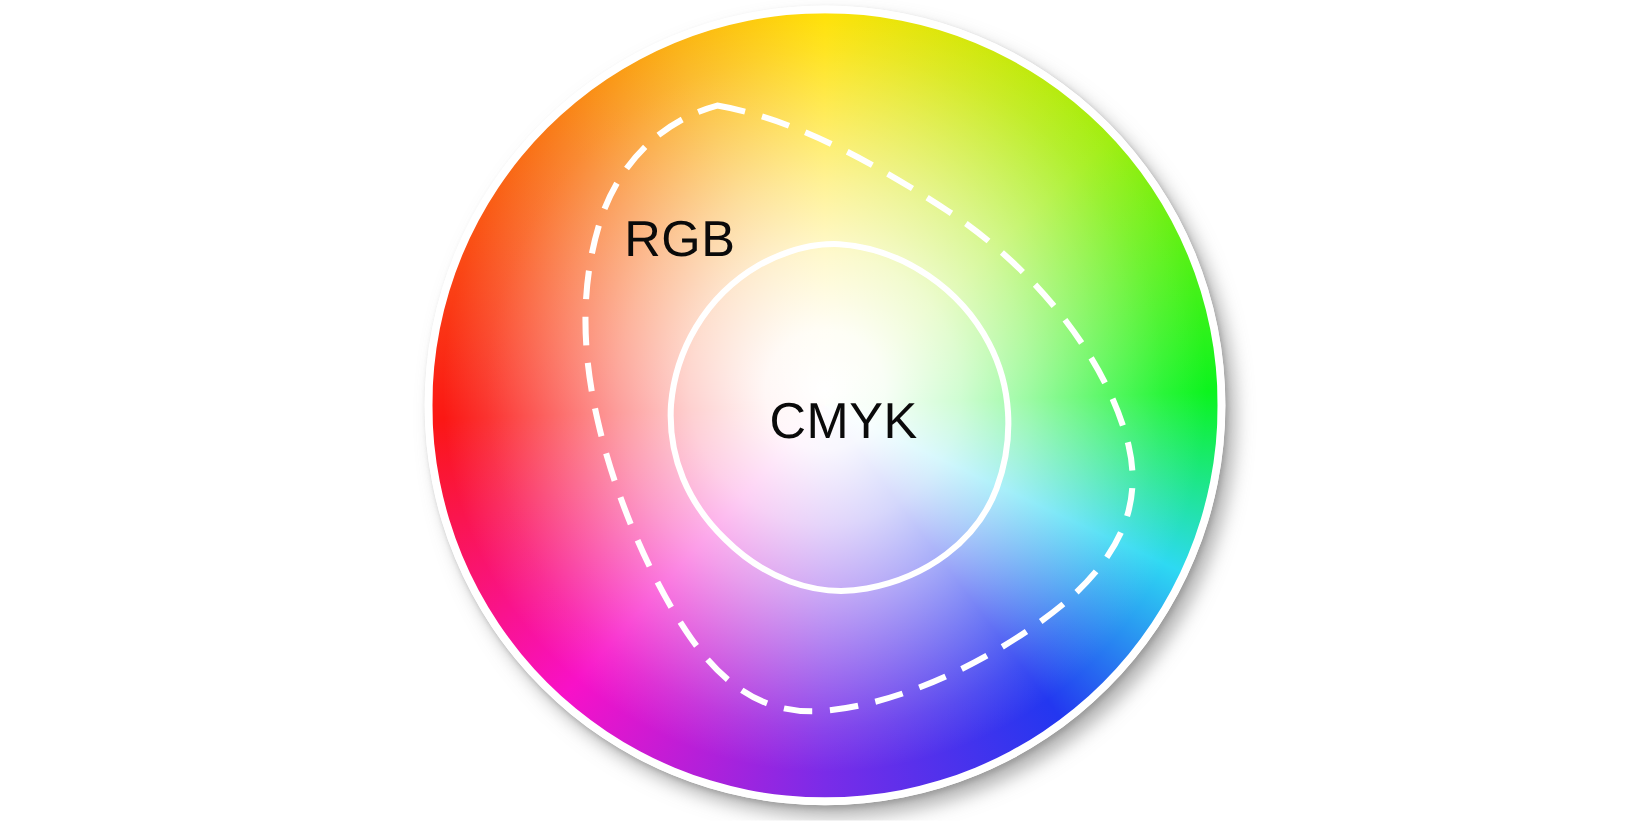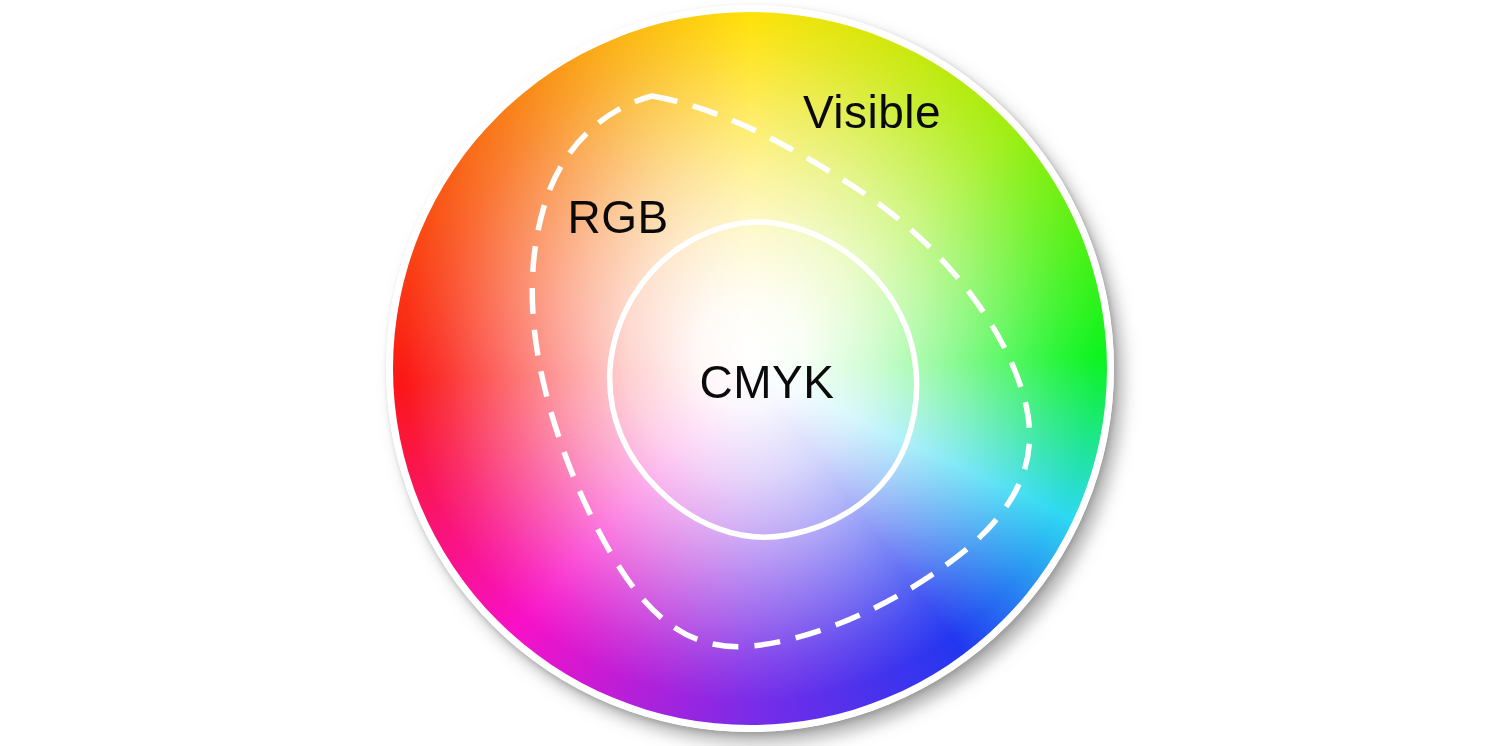--- a/index.html
+++ b/index.html
@@ -107,19 +107,18 @@
     <path class="gamut-path" d="M 763 222
              C 822 226, 874 264, 899 312
              C 919 350, 923 398, 906 444
              C 888 492, 842 525, 788 535
              C 740 544, 693 524, 659 490
              C 626 458, 607 416, 610 368
              C 614 320, 640 270, 690 241
              C 714 228, 740 221, 763 222 Z"></path>
   </svg>
 
-  <div class="label label-visible">Visible</div>
 
   <div class="label label-cmyk">CMYK</div>
 
   <div class="label label-rgb">RGB</div>
 
 </div>
 
 </body></html>

